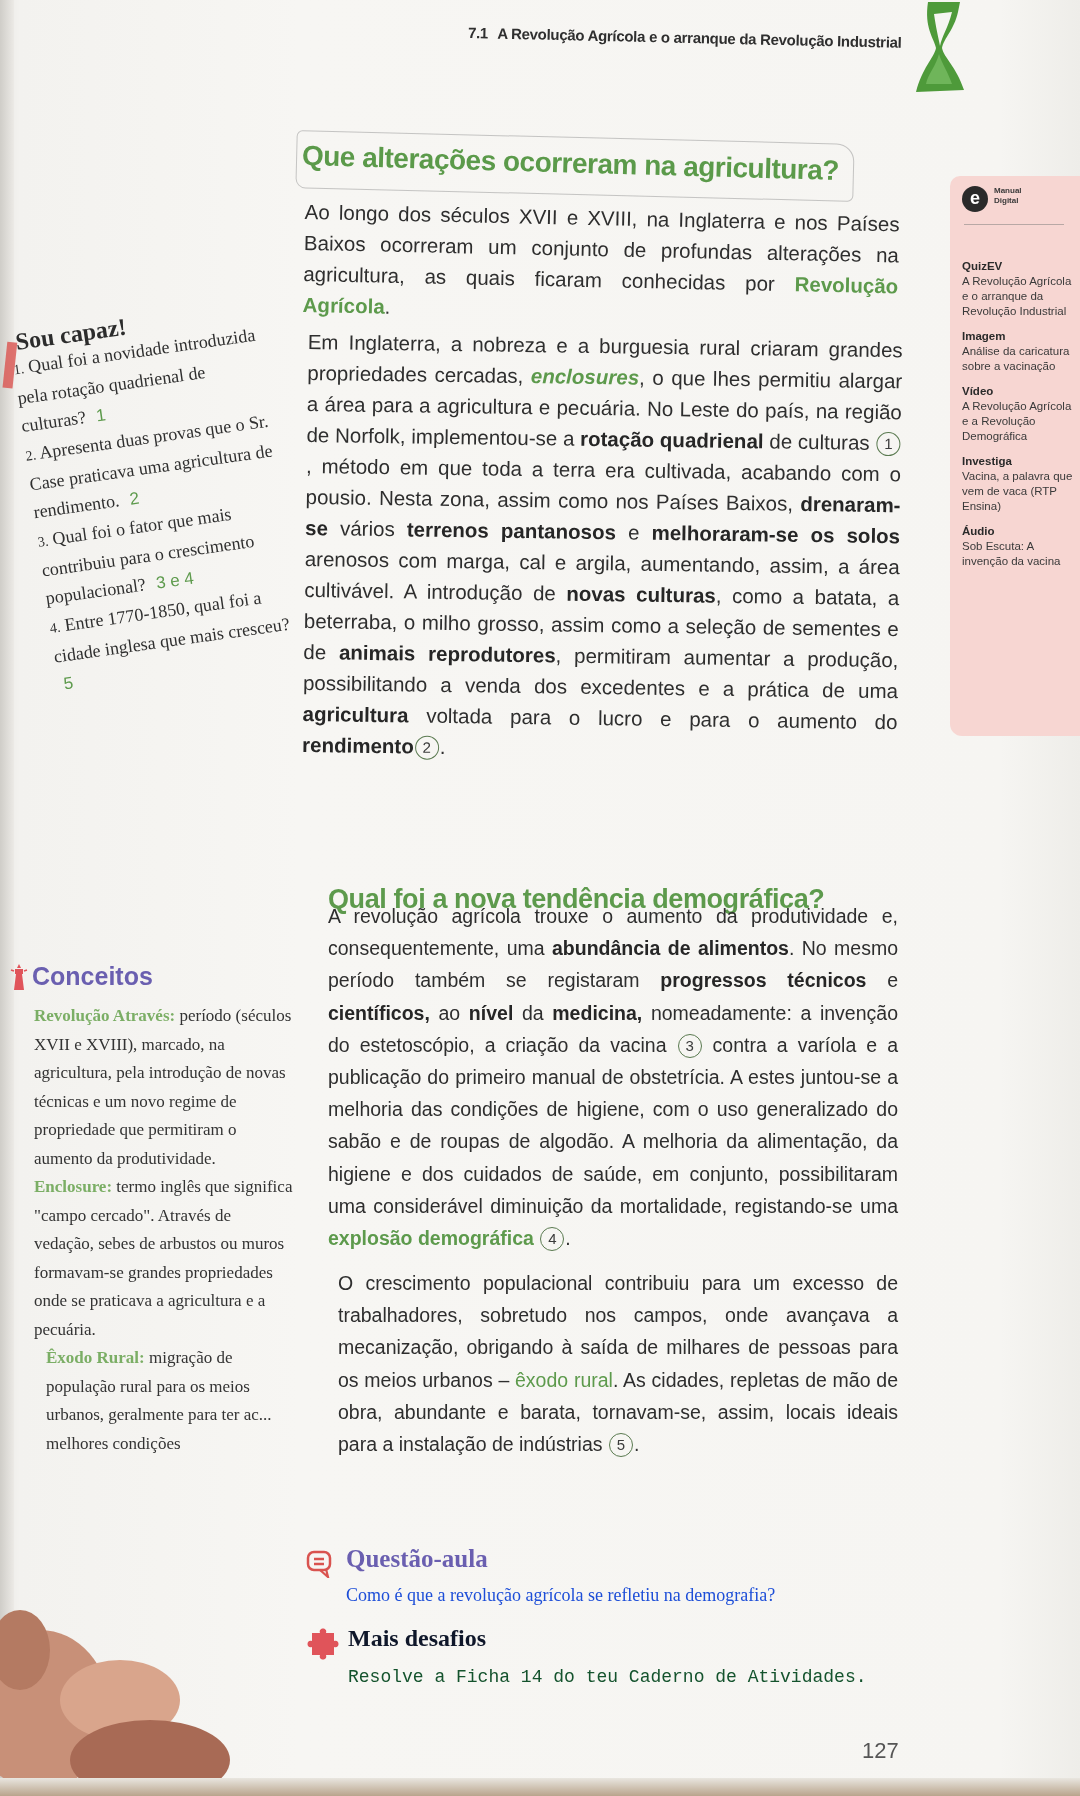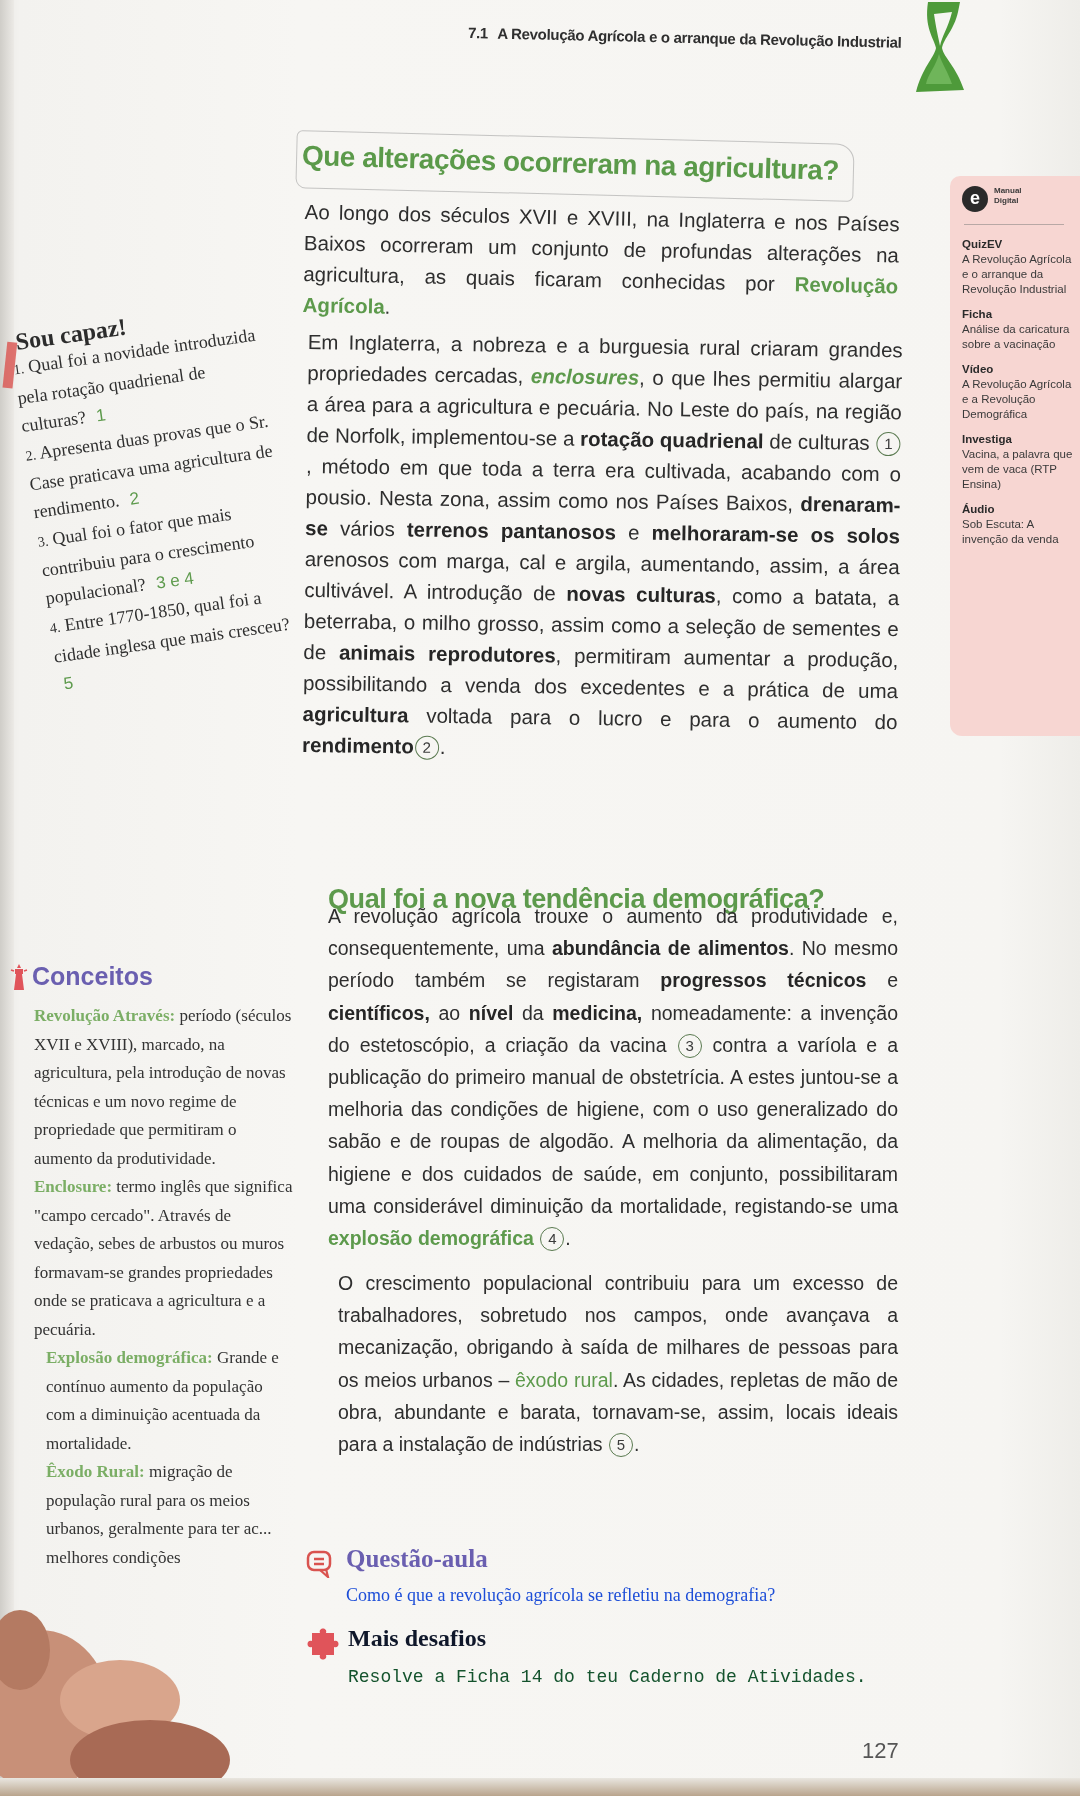--- a/index.html
+++ b/index.html
@@ -56,21 +56,21 @@
   .conc-item { margin:0; }
   .term { color:#7bae65; font-weight:bold; }
   .conc-list .i3, .conc-list .i4 { margin-left:12px; }
   .fingers { position:absolute; left:0; top:1590px; width:260px; height:200px; }
 
   
   .digital { position:absolute; left:950px; top:176px; width:130px; height:560px; background:#f7d6d2; border-radius:10px 0 0 12px; }
   .e-badge { position:absolute; left:12px; top:10px; width:26px; height:26px; border-radius:50%; background:#2a2a2a; color:#fff; font-size:18px; font-weight:bold; text-align:center; line-height:25px; }
   .md-label { position:absolute; left:44px; top:10px; font-size:8px; line-height:10px; font-weight:bold; color:#3a3a3a; }
   .digi-line { position:absolute; left:14px; top:48px; width:100px; border-top:1px solid #b8a8a5; }
-  .digi-list { position:absolute; left:12px; top:61px; width:112px; font-size:11.5px; line-height:15px; color:#3a3a3a; }
+  .digi-list { position:absolute; left:12px; top:83px; width:112px; font-size:11.5px; line-height:15px; color:#3a3a3a; }
   .digi-item { margin-bottom:10px; }
   .digi-type { font-weight:bold; color:#2a2a2a; }
   .digi-desc { font-weight:normal; }
 </style>
 </head>
 <body>
 
 <div class="page-shadow-left"></div>
 
 <div class="running-head">
@@ -157,21 +157,20 @@
     <path d="M9 0 L11 4 L7 4 Z" fill="#e0545a"></path>
     <rect x="5" y="5" width="8" height="5" fill="#e0545a"></rect>
     <path d="M6 10 L12 10 L14 26 L4 26 Z" fill="#e0545a"></path>
     <line x1="1" y1="6" x2="4" y2="7" stroke="#e0545a" stroke-width="1.5"></line>
     <line x1="17" y1="6" x2="14" y2="7" stroke="#e0545a" stroke-width="1.5"></line>
   </svg>
   <div class="conc-title">Conceitos</div>
   <div class="conc-list">
     <p class="conc-item"><span class="term">Revolução Através:</span><span> período (séculos XVII e XVIII), marcado, na agricultura, pela introdução de novas técnicas e um novo regime de propriedade que permitiram o aumento da produtividade.</span></p>
     <p class="conc-item"><span class="term">Enclosure:</span><span> termo inglês que significa "campo cercado". Através de vedação, sebes de arbustos ou muros formavam-se grandes propriedades onde se praticava a agricultura e a pecuária.</span></p>
-    <p class="conc-item i3"><span class="term">Explosão demográfica:</span><span> Grande e contínuo aumento da população com a diminuição acentuada da mortalidade.</span></p>
     <p class="conc-item i4"><span class="term">Êxodo Rural:</span><span> migração de população rural para os meios urbanos, geralmente para ter ac... melhores condições</span></p>
   </div>
 </div>
 
 <svg class="fingers" viewBox="0 0 260 200">
   <ellipse cx="40" cy="120" rx="70" ry="80" fill="#c89078"></ellipse>
   <ellipse cx="120" cy="110" rx="60" ry="40" fill="#d9a58c"></ellipse>
   <ellipse cx="150" cy="170" rx="80" ry="40" fill="#a86a55"></ellipse>
   <ellipse cx="20" cy="60" rx="30" ry="40" fill="#b47a62"></ellipse>
 </svg>
@@ -182,31 +181,31 @@
     <div>Manual</div>
     <div>Digital</div>
   </div>
   <div class="digi-line"></div>
   <div class="digi-list">
     <div class="digi-item">
       <div class="digi-type">QuizEV</div>
       <div class="digi-desc">A Revolução Agrícola e o arranque da Revolução Industrial</div>
     </div>
     <div class="digi-item">
-      <div class="digi-type">Ficha</div>
+      <div class="digi-type">Imagem</div>
       <div class="digi-desc">Análise da caricatura sobre a vacinação</div>
     </div>
     <div class="digi-item">
       <div class="digi-type">Vídeo</div>
       <div class="digi-desc">A Revolução Agrícola e a Revolução Demográfica</div>
     </div>
     <div class="digi-item">
       <div class="digi-type">Investiga</div>
       <div class="digi-desc">Vacina, a palavra que vem de vaca (RTP Ensina)</div>
     </div>
     <div class="digi-item">
       <div class="digi-type">Áudio</div>
-      <div class="digi-desc">Sob Escuta: A invenção da venda</div>
+      <div class="digi-desc">Sob Escuta: A invenção da vacina</div>
     </div>
   </div>
 </div>
 
 <div class="bottom-edge"></div>
 
 </body></html>

